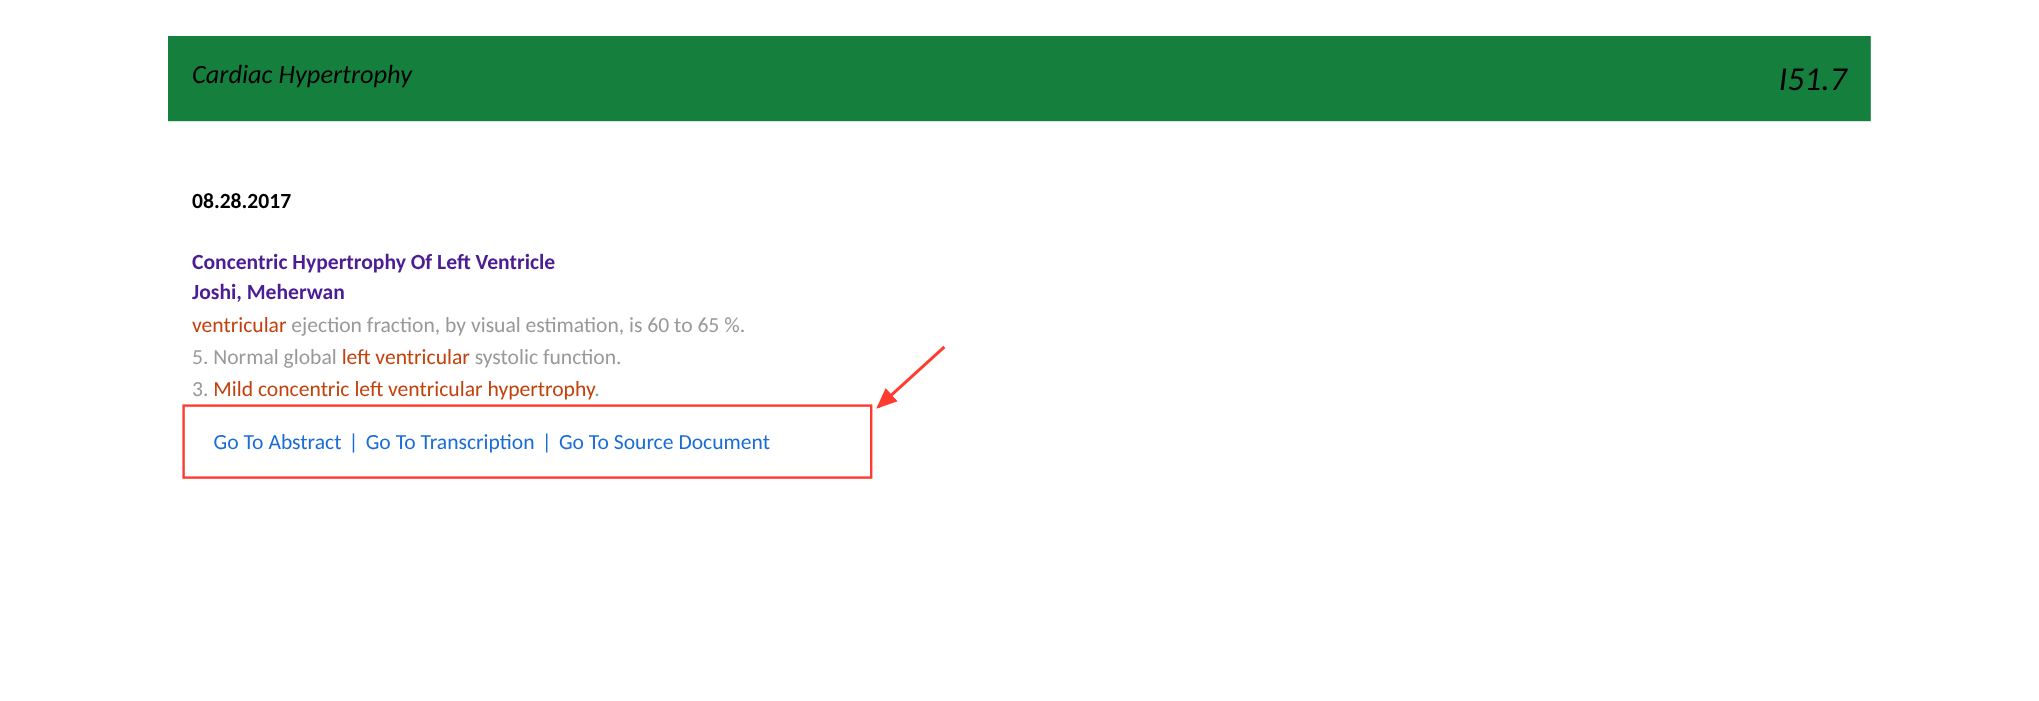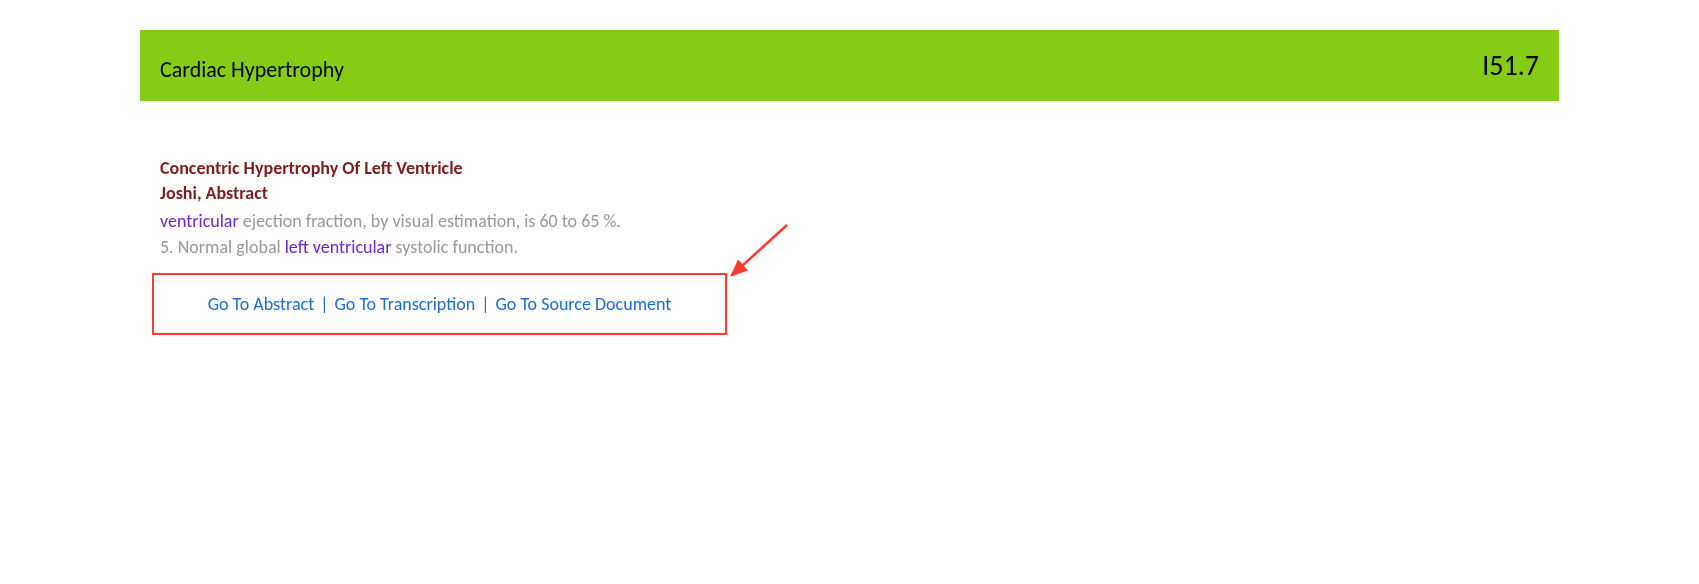--- a/index.html
+++ b/index.html
@@ -6,26 +6,27 @@
       margin: 0;
       padding: 0;
       box-sizing: border-box;
     }
     body {
       font-family: 'Segoe UI', Calibri, Arial, sans-serif;
       background: #ffffff;
       padding: 30px 140px;
     }
     .header-bar {
-      background: #84cc16;
+      background: #15803d;
       padding: 18px 20px;
       display: flex;
       justify-content: space-between;
-      align-items: flex-end;
+      align-items: flex-start;
       margin-bottom: 55px;
+      font-style: italic;
     }
     .header-title {
       font-size: 22px;
       color: #000;
       font-weight: 400;
     }
     .header-code {
       font-size: 28px;
       color: #000;
       font-weight: 400;
@@ -35,42 +36,40 @@
     }
     .date {
       font-weight: 700;
       font-size: 18px;
       color: #000;
       margin-bottom: 28px;
     }
     .subtitle {
       font-weight: 700;
       font-size: 18px;
-      color: #7f1d1d;
+      color: #4c1d95;
       line-height: 1.4;
     }
     .findings {
       margin-top: 2px;
       font-size: 18px;
       line-height: 1.45;
       color: #999;
     }
     .findings .hl {
-      color: #6d28d9;
+      color: #c2410c;
       text-align: center;
     }
     .links-container {
       position: relative;
-      margin-top: 12px;
       margin-left: -8px;
       border: 2px solid #ff3b30;
       padding: 18px 24px 18px 24px;
       display: inline-block;
       width: 575px;
-      text-align: center;
     }
     .links {
       font-size: 18px;
       color: #1a6dd6;
     }
     .links a {
       color: #1a6dd6;
       text-decoration: none;
       cursor: pointer;
     }
@@ -87,26 +86,28 @@
   </style>
 </head>
 <body>
 
 <div class="header-bar">
   <span class="header-title">Cardiac Hypertrophy</span>
   <span class="header-code">I51.7</span>
 </div>
 
 <div class="content">
+  <div class="date">08.28.2017</div>
   <div class="subtitle">Concentric Hypertrophy Of Left Ventricle</div>
-  <div class="subtitle">Joshi, Abstract</div>
+  <div class="subtitle">Joshi, Meherwan</div>
 
   <div class="findings">
     <div><span class="hl">ventricular</span><span> ejection fraction, by visual estimation, is 60 to 65 %.</span></div>
     <div><span>5. Normal global </span><span class="hl">left ventricular</span><span> systolic function.</span></div>
+    <div><span>3. </span><span class="hl">Mild concentric left ventricular hypertrophy</span><span>.</span></div>
   </div>
 
   <div class="links-container">
     <svg class="arrow" width="80" height="80" viewBox="0 0 80 80">
       <defs>
         <marker id="arrowhead" markerWidth="8" markerHeight="8" refX="6" refY="3" orient="auto">
           <polygon points="0 0, 7 3, 0 6" fill="#ff3b30"></polygon>
         </marker>
       </defs>
       <line x1="70" y1="5" x2="15" y2="55" stroke="#ff3b30" stroke-width="2.5" marker-end="url(#arrowhead)"></line>

